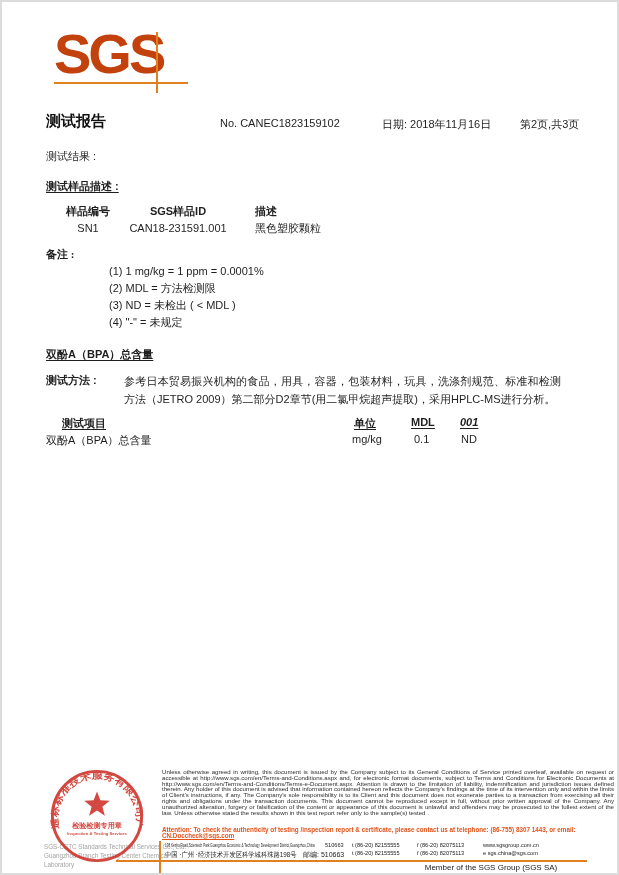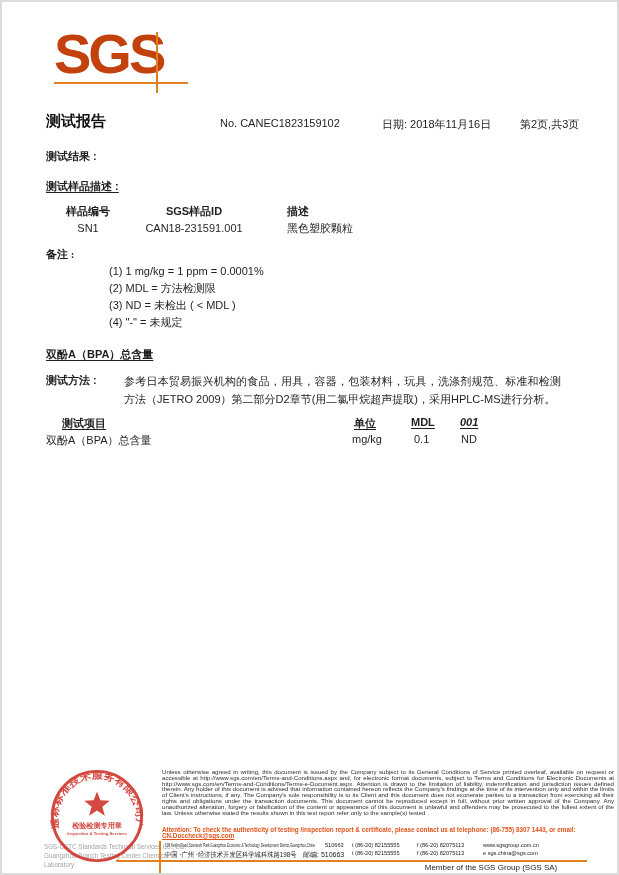--- a/index.html
+++ b/index.html
@@ -24,26 +24,26 @@
   .logo-hline { left: 52px; top: 80px; width: 134px; height: 2px; background: #e0801f; }
   .logo-vline { left: 154px; top: 30px; width: 2px; height: 61px; background: #e0801f; }
 
   
   .doc-title { left: 44px; top: 110px; font-size: 15px; font-weight: bold; color: #111; }
   .report-no { left: 218px; top: 115px; font-size: 11px; text-align: center; }
   .report-date { left: 380px; top: 115px; font-size: 11px; }
   .report-pages { left: 518px; top: 115px; font-size: 11px; }
 
   
-  .h-results { left: 44px; top: 147px; font-size: 11px; font-weight: bold; }
+  .h-results { left: 44px; top: 147px; font-size: 11px; font-weight: normal; }
   .h-sampledesc { left: 44px; top: 177px; font-size: 11px; font-weight: bold;
                   text-decoration: underline; text-underline-offset: 2px; }
 
   .sample-table { left: 46px; top: 201px; font-size: 11px; }
-  .sample-table .trow { display: flex; line-height: 17px; gap: 16px; }
+  .sample-table .trow { display: flex; line-height: 17px; }
   .sample-table .c1 { width: 80px; text-align: center; }
   .sample-table .c2 { width: 100px; text-align: center; }
   .sample-table .c3 { padding-left: 27px; text-align: left; }
   .sample-table .thead { font-weight: bold; }
 
   .h-notes { left: 44px; top: 245px; font-size: 11px; font-weight: bold; font-family: Liberation Serif, serif; }
   .notes { left: 107px; top: 261px; font-size: 11px; line-height: 17px; }
 
   .h-bpa { left: 44px; top: 345px; font-size: 11px; font-weight: bold;
            text-decoration: underline; text-underline-offset: 2px; }

